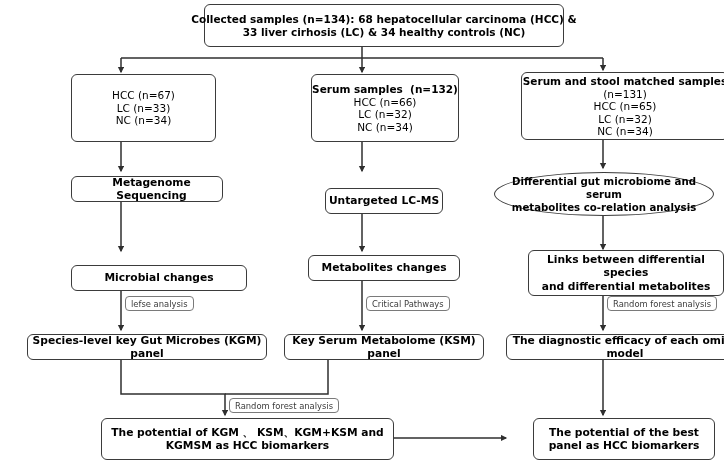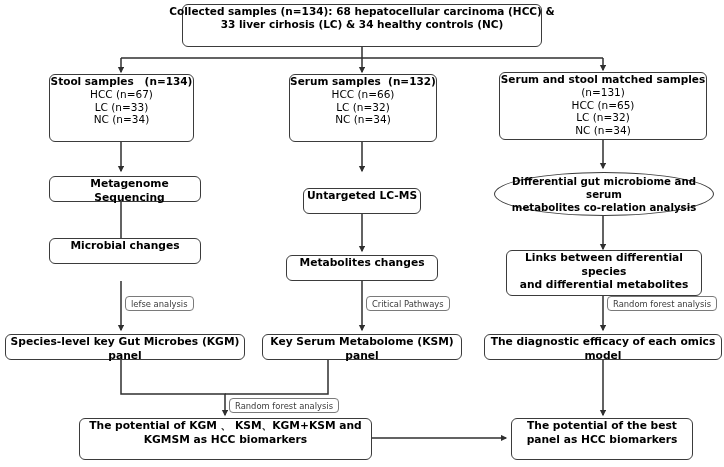--- a/index.html
+++ b/index.html
@@ -8,23 +8,25 @@
   svg#wires{position:absolute;left:0;top:0;width:724px;height:467px;pointer-events:none;}
   .node{
     position:absolute;
     box-sizing:border-box;
     border:1.6px solid #3b3b3b;
     background:#fff;
     border-radius:6px;
     display:flex;
     flex-direction:column;
     align-items:center;
+    justify-content:center;
     text-align:center;
     color:#000;
     z-index:2;
+    margin-left:22px;
   }
   .node .ttl{font-weight:bold;font-size:10.5px;line-height:13px;white-space:pre;}
   .node .sub{font-weight:normal;font-size:10.5px;line-height:12.5px;white-space:pre;}
   .node .body{font-weight:bold;font-size:10.7px;line-height:13.5px;white-space:pre-line;}
   .ellipse{
     position:absolute;
     box-sizing:border-box;
     border:1.6px solid #3b3b3b;
     background:#fff;
     border-radius:50%;
@@ -85,21 +87,20 @@
       <path d="M372,438 L506,438" marker-end="url(#ah)"></path>
     </g>
   </svg>
 
   <div class="node" style="left:182px;top:4px;width:360px;height:43px;">
     <div class="ttl">Collected samples (n=134): 68 hepatocellular carcinoma (HCC) &amp;</div>
     <div class="ttl">33 liver cirhosis (LC) &amp; 34 healthy controls (NC)</div>
   </div>
 
   <div class="node" style="left:49px;top:74px;width:145px;height:68px;align-items:center;">
-    <div class="ttl">Stool samples   (n=134)</div>
     <div class="sub">HCC (n=67)</div>
     <div class="sub">LC (n=33)</div>
     <div class="sub">NC (n=34)</div>
   </div>
 
   <div class="node" style="left:289px;top:74px;width:148px;height:68px;">
     <div class="ttl">Serum samples  (n=132)</div>
     <div class="sub">HCC (n=66)</div>
     <div class="sub">LC (n=32)</div>
     <div class="sub">NC (n=34)</div>
@@ -119,21 +120,21 @@
 
   <div class="node" style="left:303px;top:188px;width:118px;height:26px;">
     <div class="body">Untargeted LC-MS</div>
   </div>
 
   <div class="ellipse" style="left:494px;top:172px;width:220px;height:44px;">
     <div class="body">Differential gut microbiome and serum
 metabolites co-relation analysis</div>
   </div>
 
-  <div class="node" style="left:49px;top:238px;width:152px;height:26px;">
+  <div class="node" style="left:49px;top:265px;width:176px;height:26px;">
     <div class="body">Microbial changes</div>
   </div>
 
   <div class="node" style="left:286px;top:255px;width:152px;height:26px;">
     <div class="body">Metabolites changes</div>
   </div>
 
   <div class="node" style="left:506px;top:250px;width:196px;height:46px;">
     <div class="body">Links between differential species
 and differential metabolites</div>

